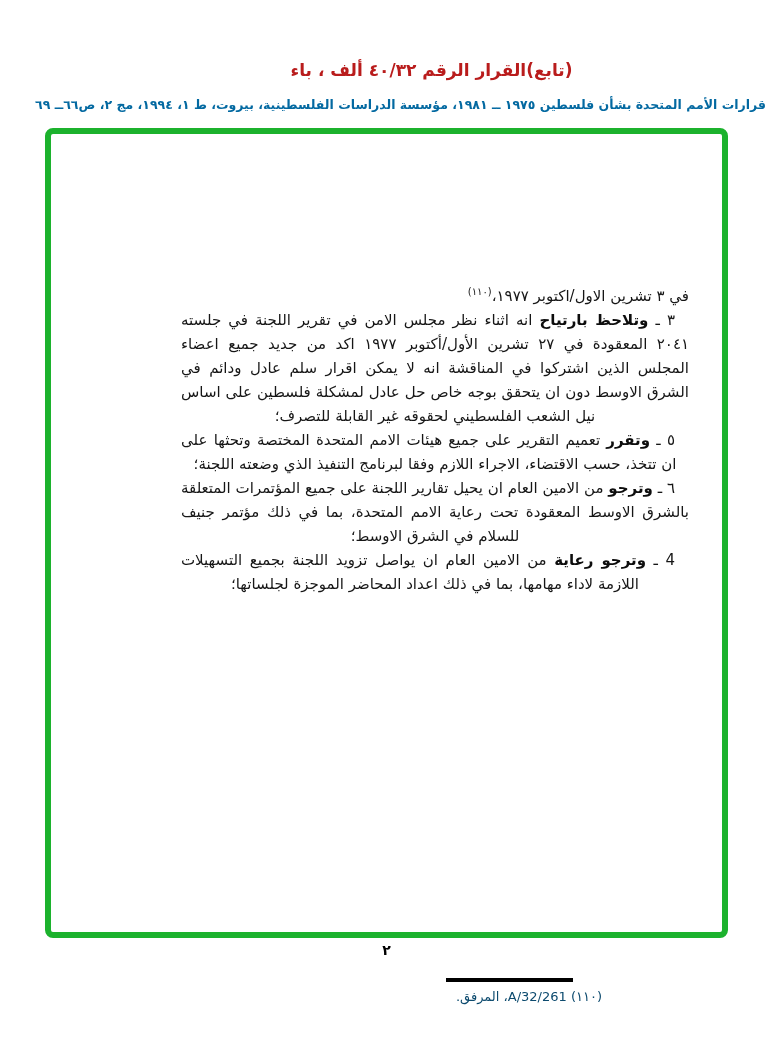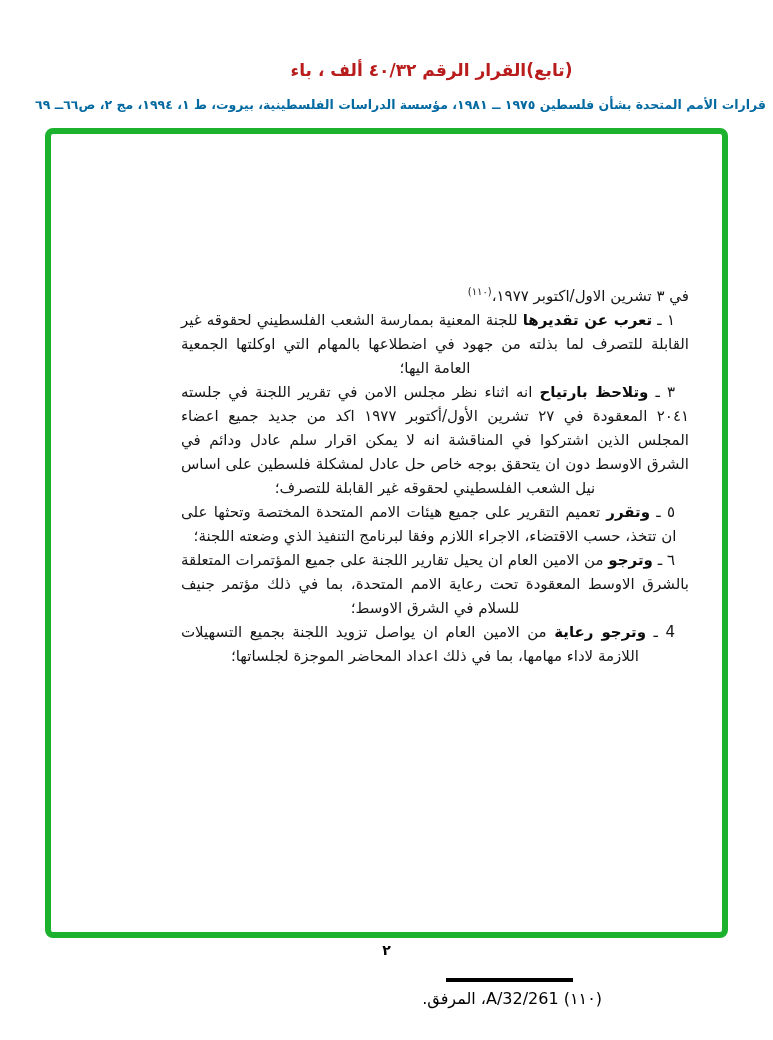--- a/index.html
+++ b/index.html
@@ -44,40 +44,39 @@
   p.clause .clead{font-weight:bold;color:#0d0d0d;}
   
   .footnote{
     position:absolute;right:120px;top:844px;width:170px;
     direction:rtl;text-align:right;
   }
   .footnote-rule{
     height:4px;background:#000;width:127px;margin:0 29px 7px 0;
   }
   .footnote-text{
-    font-size:16px;color:#000000;white-space:nowrap;
+    font-size:13px;color:#0c4a6e;white-space:nowrap;
   }
   
   .page-number{
     position:absolute;left:0;right:0;top:942px;
     text-align:center;font-size:14px;font-weight:bold;color:#000;
   }
 </style>
 </head>
 <body>
 
 <div class="hdr-title">(تابع)القرار الرقم ٤٠/٣٢ ألف ، باء</div>
 <div class="hdr-source">قرارات الأمم المتحدة بشأن فلسطين ١٩٧٥ ــ ١٩٨١، مؤسسة الدراسات الفلسطينية، بيروت، ط ١، ١٩٩٤، مج ٢، ص٦٦ــ ٦٩</div>
 
 <div class="green-box">
   <div class="text-col">
 
     <p class="date-line"><span>في ٣ تشرين الاول/اكتوبر ١٩٧٧،</span><sup>(١١٠)</sup></p>
 
-    <p class="clause"><span class="cnum">١ ـ </span><span class="clead">تعرب عن تقديرها</span><span> للجنة المعنية بممارسة الشعب الفلسطيني لحقوقه غير القابلة للتصرف لما بذلته من جهود في اضطلاعها بالمهام التي اوكلتها الجمعية العامة اليها؛</span></p>
 
 
     <p class="clause"><span class="cnum">٣ ـ </span><span class="clead">وتلاحظ بارتياح</span><span> انه اثناء نظر مجلس الامن في تقرير اللجنة في جلسته ٢٠٤١ المعقودة في ٢٧ تشرين الأول/أكتوبر ١٩٧٧ اكد من جديد جميع اعضاء المجلس الذين اشتركوا في المناقشة انه لا يمكن اقرار سلم عادل ودائم في الشرق الاوسط دون ان يتحقق بوجه خاص حل عادل لمشكلة فلسطين على اساس نيل الشعب الفلسطيني لحقوقه غير القابلة للتصرف؛</span></p>
 
 
     <p class="clause"><span class="cnum">٥ ـ </span><span class="clead">وتقرر</span><span> تعميم التقرير على جميع هيئات الامم المتحدة المختصة وتحثها على ان تتخذ، حسب الاقتضاء، الاجراء اللازم وفقا لبرنامج التنفيذ الذي وضعته اللجنة؛</span></p>
 
     <p class="clause"><span class="cnum">٦ ـ </span><span class="clead">وترجو</span><span> من الامين العام ان يحيل تقارير اللجنة على جميع المؤتمرات المتعلقة بالشرق الاوسط المعقودة تحت رعاية الامم المتحدة، بما في ذلك مؤتمر جنيف للسلام في الشرق الاوسط؛</span></p>
 
 

